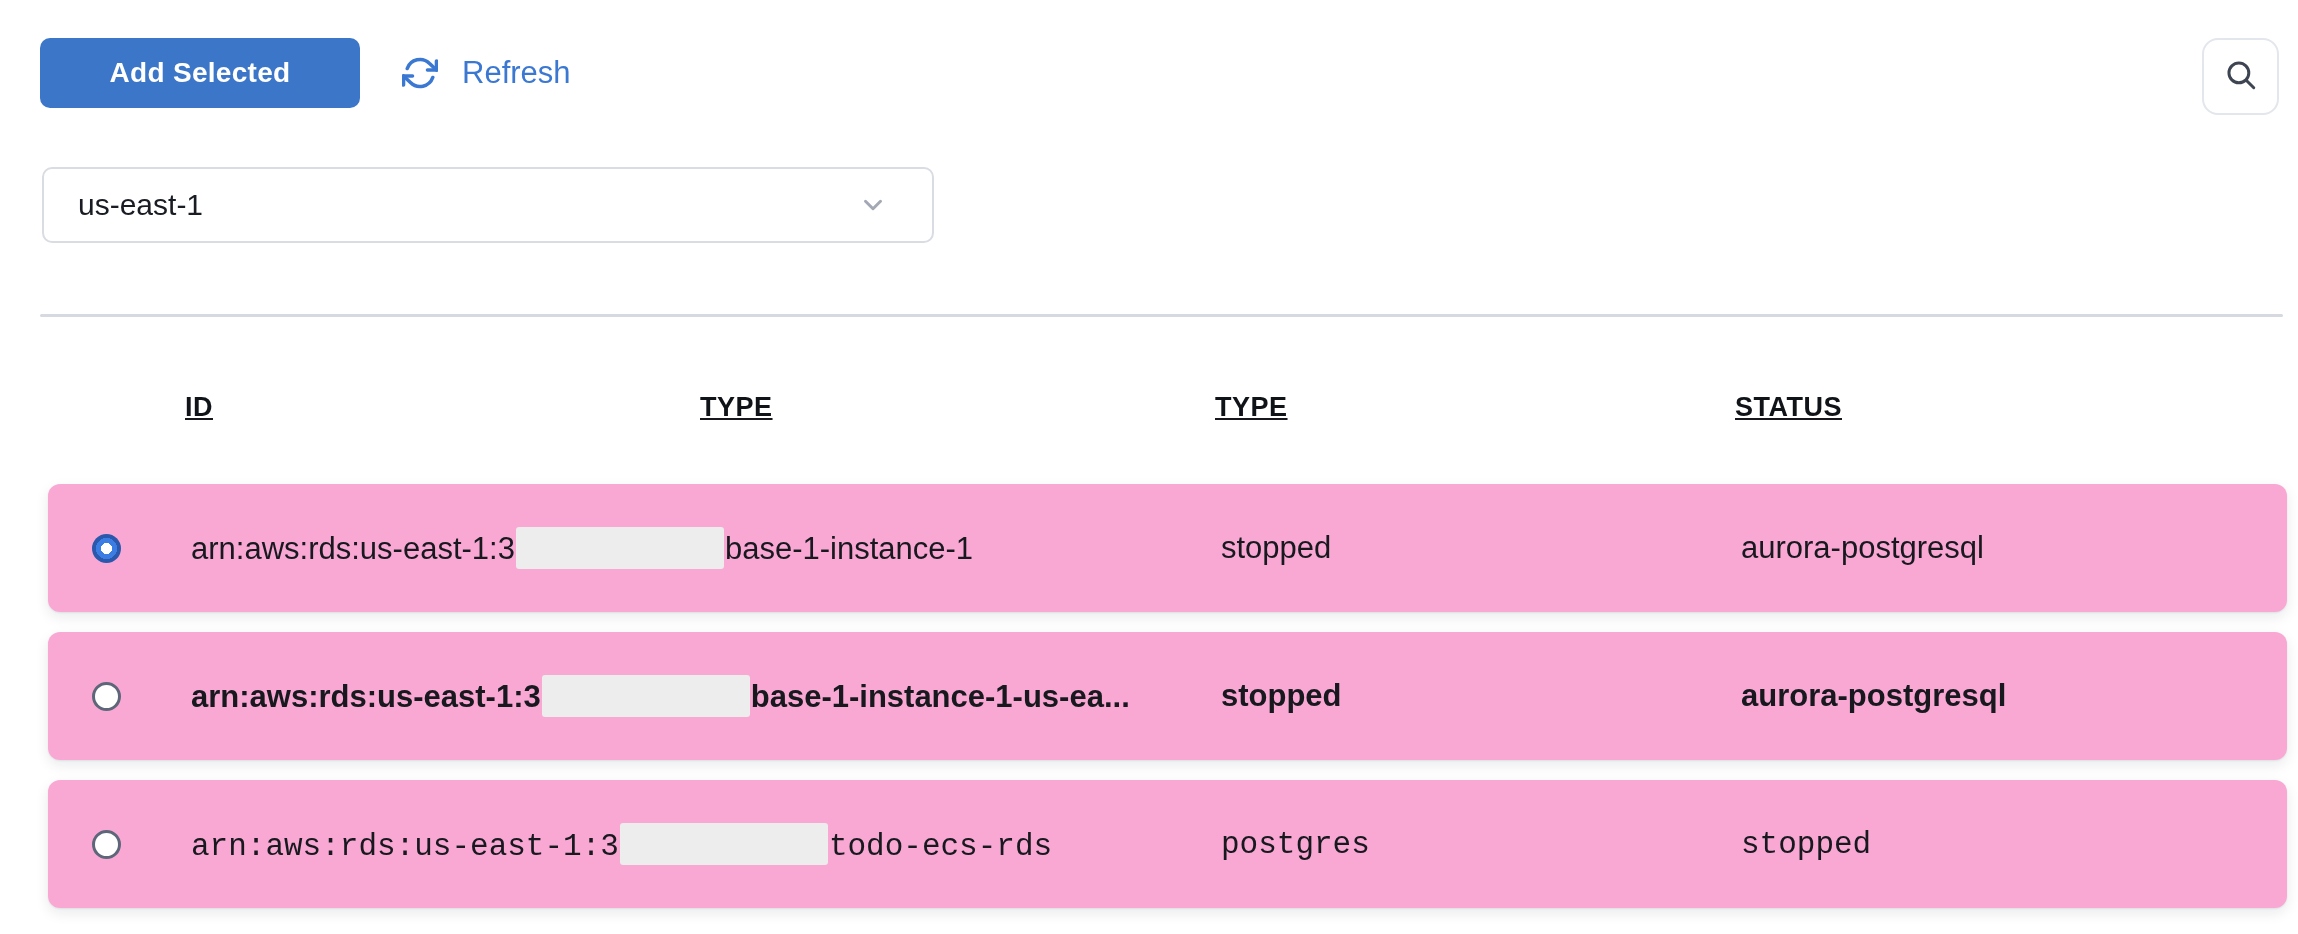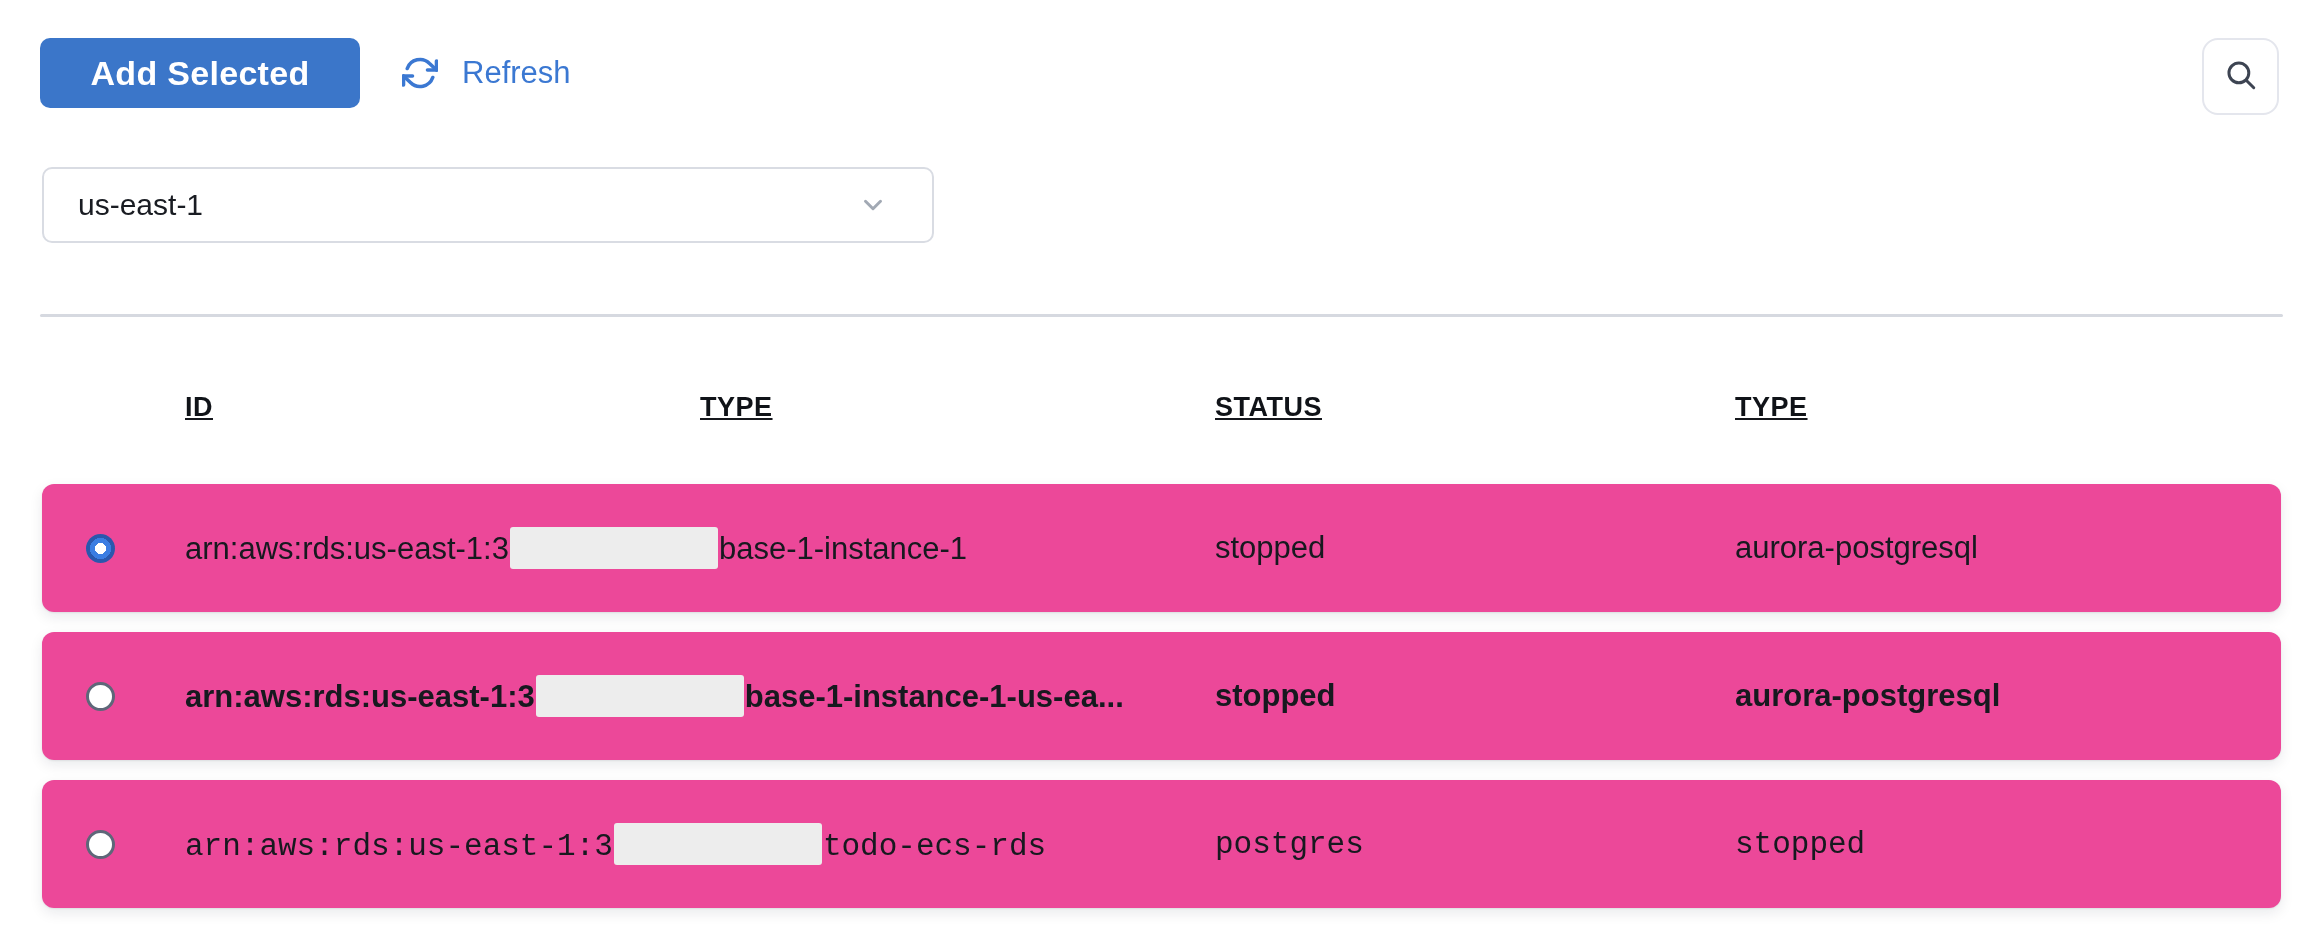--- a/index.html
+++ b/index.html
@@ -4,21 +4,21 @@
 <style>
   * { margin:0; padding:0; box-sizing:border-box; }
   html,body { background:#ffffff; }
   body { font-family:"Liberation Sans","DejaVu Sans",sans-serif; color:#16181d; }
   .page { position:relative; width:2298px; height:934px; background:#ffffff; overflow:hidden; }
 
   
   .btn-add {
     position:absolute; left:40px; top:38px; width:320px; height:70px;
     background:#3b76c9; color:#ffffff; border:none; border-radius:10px;
-    font-family:inherit; font-size:34px; font-weight:700; letter-spacing:.3px;
+    font-family:inherit; font-size:28px; font-weight:700; letter-spacing:.3px;
     display:flex; align-items:center; justify-content:center; cursor:pointer;
   }
   .refresh {
     position:absolute; left:402px; top:38px; height:70px;
     display:flex; align-items:center; gap:24px;
     color:#3b78d2; font-size:31px; font-weight:500; cursor:pointer;
   }
   .refresh svg { display:block; }
   .search-btn {
     position:absolute; left:2202px; top:38px; width:77px; height:77px;
@@ -49,22 +49,22 @@
     display:grid; grid-template-columns:145px 515px 515px 520px auto;
     align-items:center;
     text-decoration:underline;
   }
   .th {
     font-size:27px; font-weight:700; color:#101318; letter-spacing:.5px;
   }
 
   
   .card {
-    position:absolute; left:42px; width:2239px; height:128px;
-    background:#ec4899; border-radius:12px;
+    position:absolute; left:48px; width:2239px; height:128px;
+    background:#f9a8d4; border-radius:12px;
     box-shadow:0 1px 2px rgba(16,24,40,.07), 0 5px 14px rgba(16,24,40,.09);
     display:grid; grid-template-columns:143px 1030px 520px auto;
     align-items:center; cursor:pointer;
   }
   .row-0 { top:484px; }
   .row-1 { top:632px;font-weight:bold; }
   .row-2 { top:780px;font-family:Liberation Mono, monospace; }
 
   .radio-cell { padding-left:44px; display:flex; align-items:center; }
   .radio {
@@ -119,22 +119,22 @@
       </svg>
     </span>
   </div>
 
   <div class="divider"></div>
 
   <div class="thead">
     <div></div>
     <div class="th">ID</div>
     <div class="th">TYPE</div>
+    <div class="th">TYPE</div>
     <div class="th">STATUS</div>
-    <div class="th">TYPE</div>
   </div>
 
   <div class="card row-0">
     <div class="radio-cell">
       <span class="radio selected"></span>
     </div>
     <div class="cell id-cell"><span>arn:aws:rds:us-east-1:3</span><span class="redact"></span><span>base-1-instance-1</span></div>
     <div class="cell">stopped</div>
     <div class="cell">aurora-postgresql</div>
   </div>

